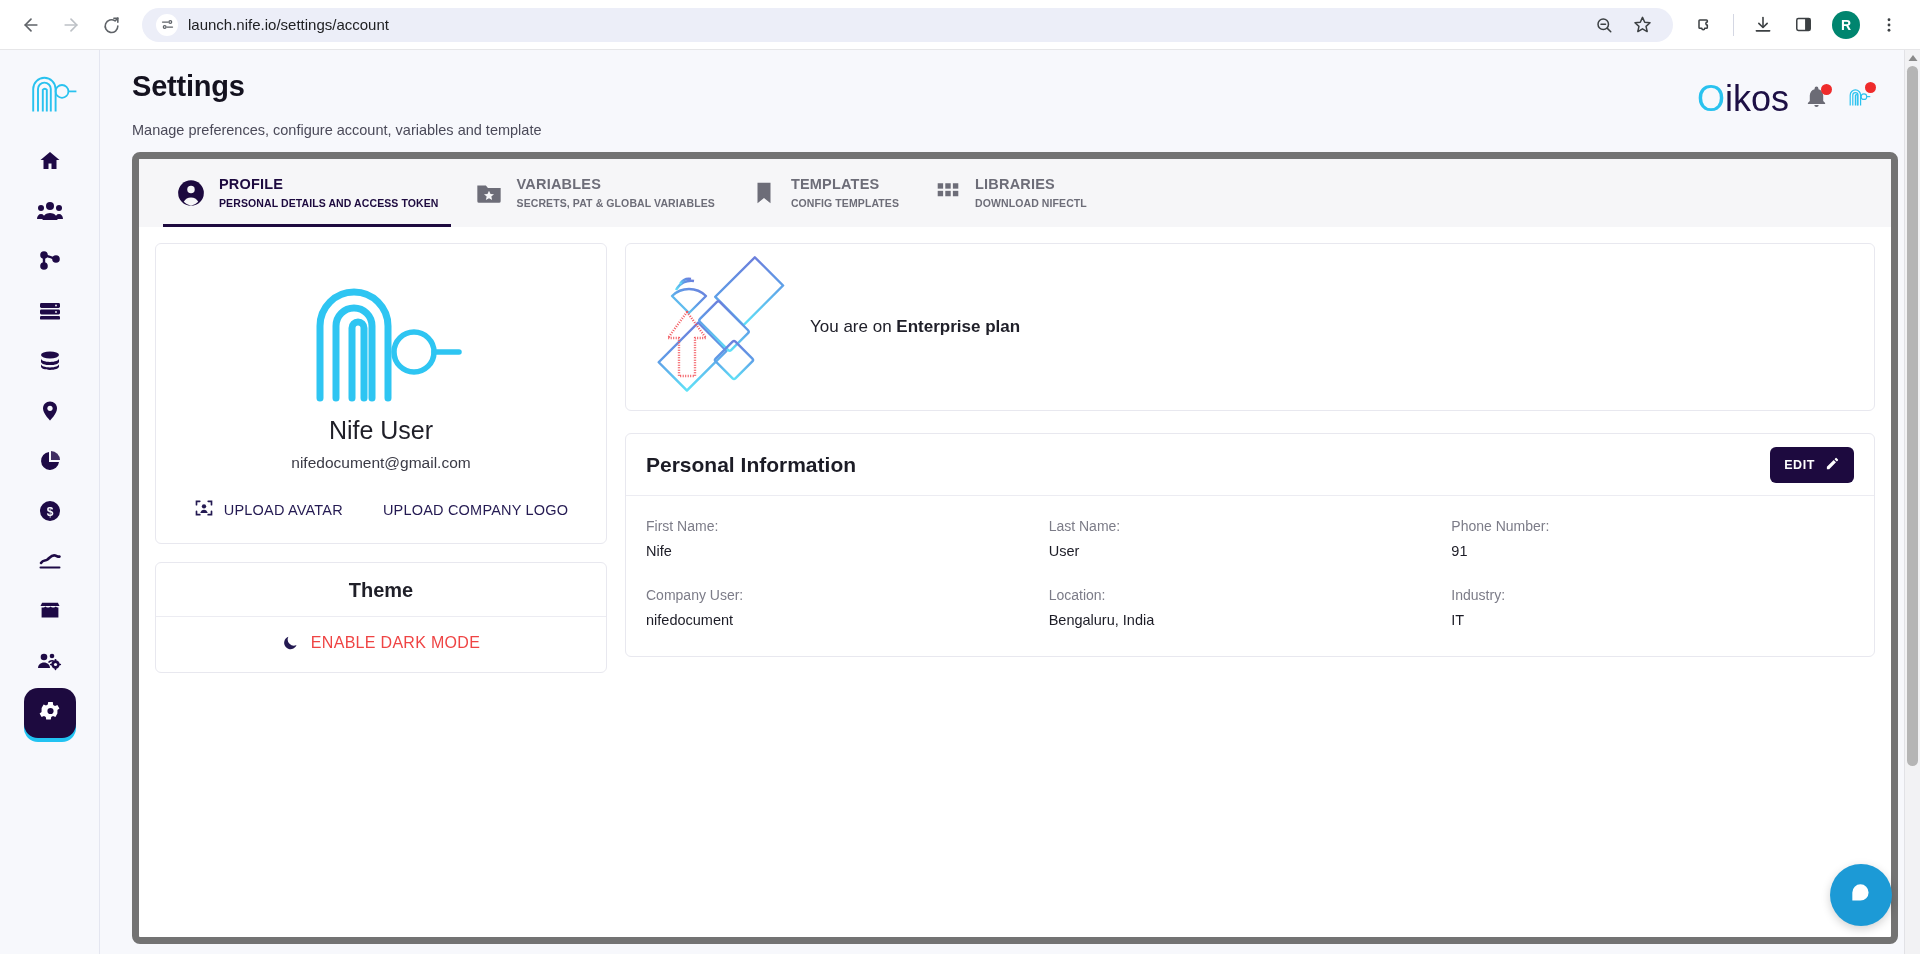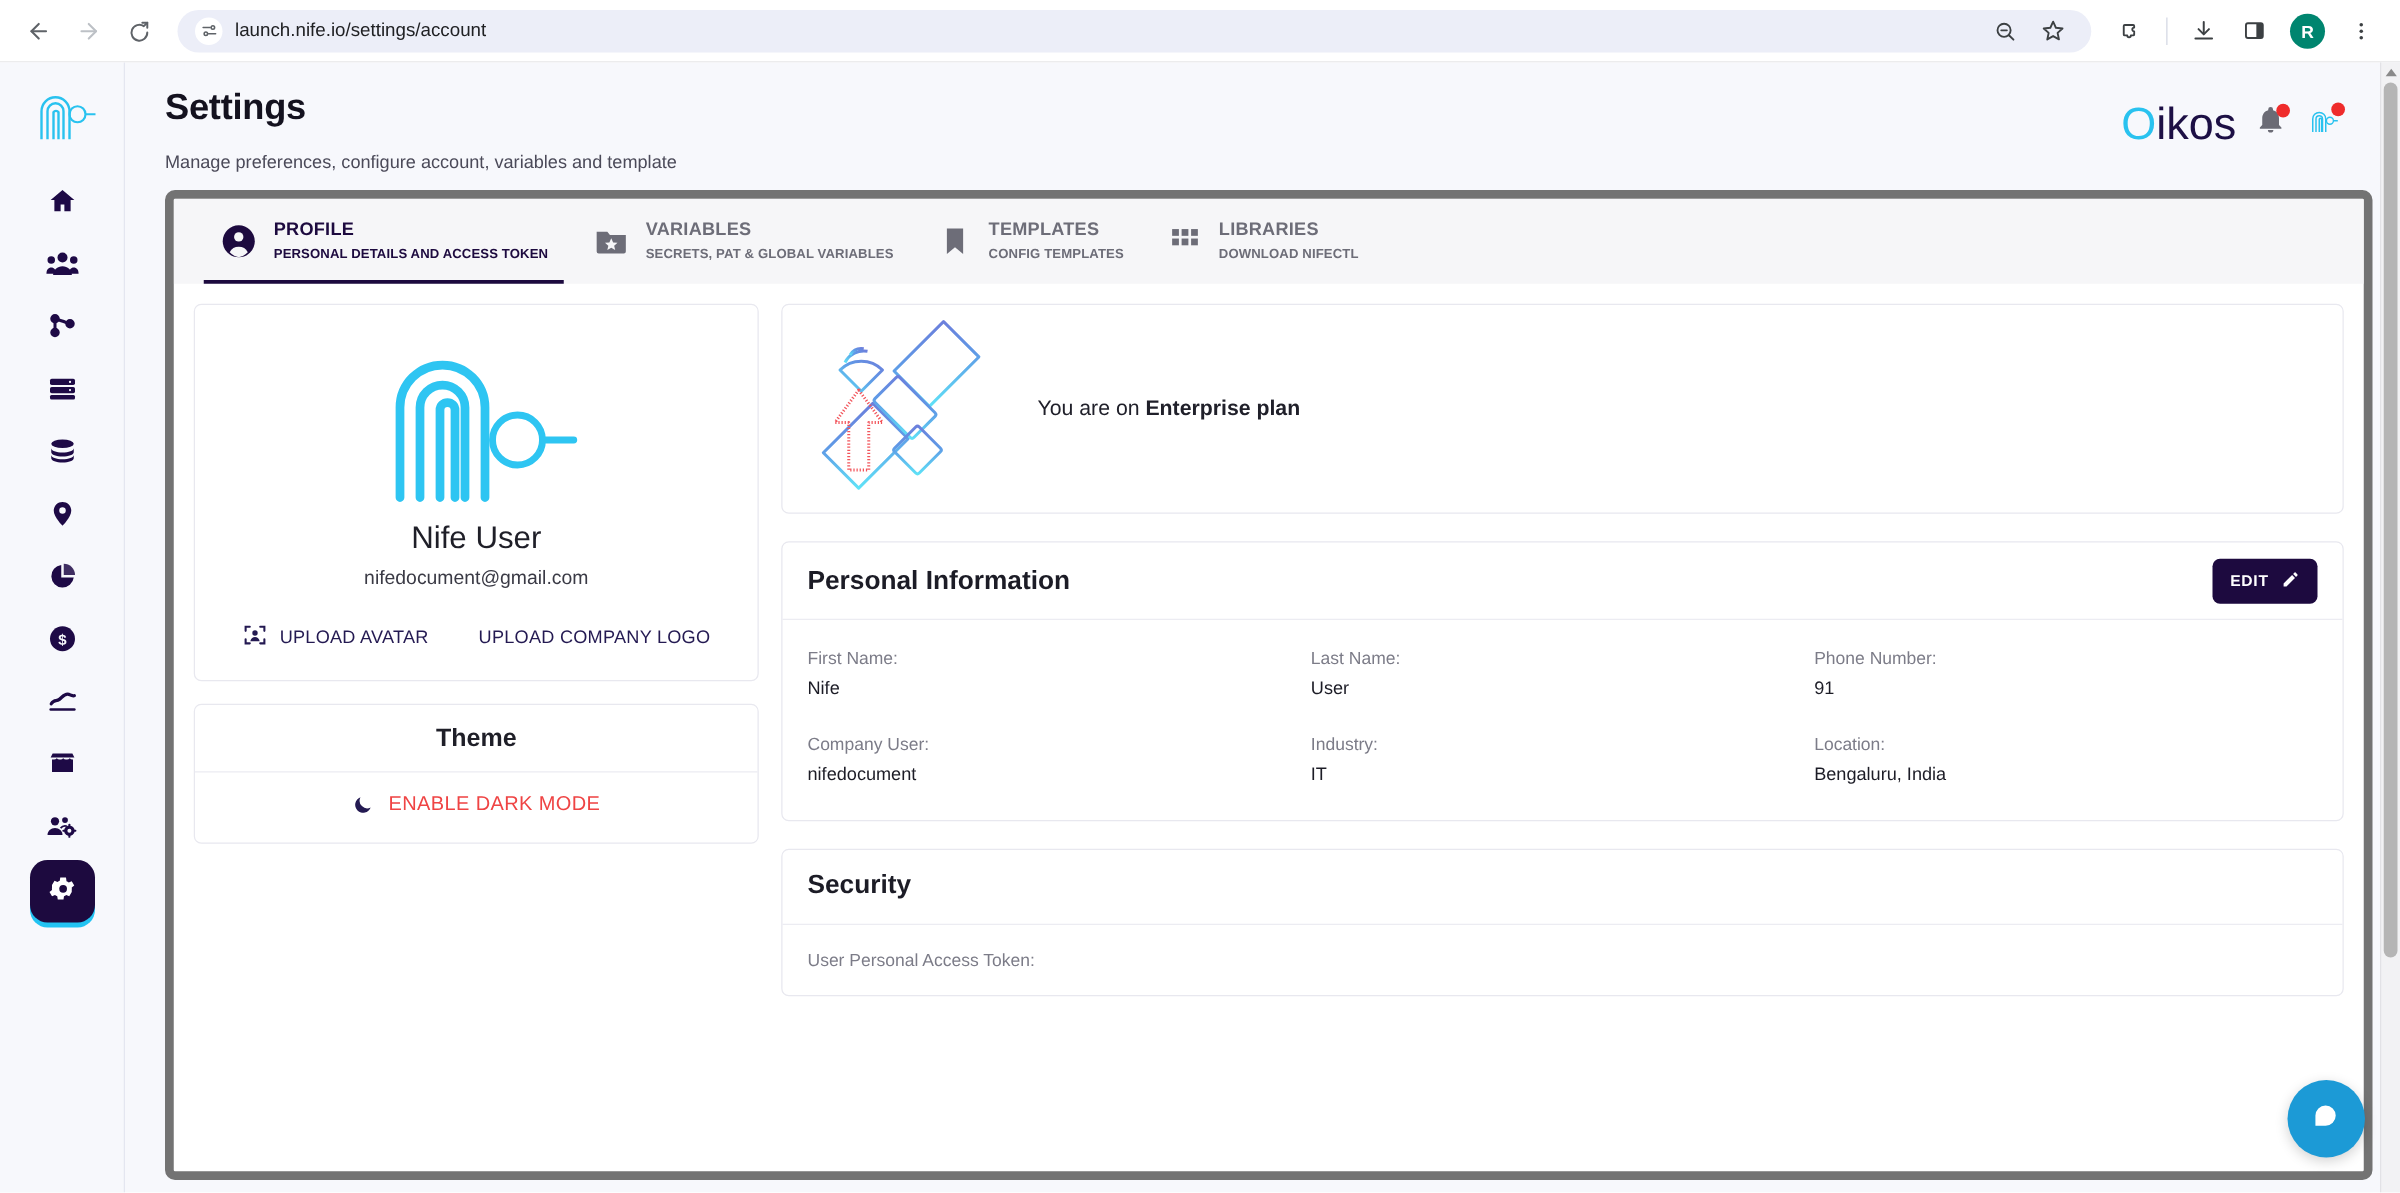--- a/index.html
+++ b/index.html
@@ -265,21 +265,20 @@
   
   .plan-card {
     display: flex;
     align-items: center;
     padding: 10px 24px;
     height: 168px;
   }
   .plan-text {
     font-size: 17px;
     color: #20202a;
-    margin-left: 20px;
   }
   .plan-text b { font-weight: bold; }
 
   
   .info-card { margin-top: 22px; }
   .info-head {
     display: flex;
     align-items: center;
     padding: 16px 20px;
     border-bottom: 1px solid #ececf2;
@@ -782,38 +781,30 @@
               </div>
               <div>
                 <div class="fl">Phone Number:</div>
                 <div class="fv">91</div>
               </div>
               <div>
                 <div class="fl">Company User:</div>
                 <div class="fv">nifedocument</div>
               </div>
               <div>
+                <div class="fl">Location:</div>
+                <div class="fv">Bengaluru, India</div>
+              </div>
+              <div>
                 <div class="fl">Industry:</div>
                 <div class="fv">IT</div>
               </div>
-              <div>
-                <div class="fl">Location:</div>
-                <div class="fv">Bengaluru, India</div>
-              </div>
             </div>
           </div>
 
-          <div class="card sec-card">
-            <div class="sec-head">
-              <div class="sec-title">Security</div>
-            </div>
-            <div class="sec-body">
-              <div class="fl">User Personal Access Token:</div>
-            </div>
-          </div>
 
         </div>
       </div>
     </div>
 
     <svg class="anno-arrow" width="46" height="72" viewBox="0 0 46 72">
       <polygon points="23,4 42,30 31,30 31,68 15,68 15,30 4,30" fill="none" stroke="#f2545b" stroke-width="2.4" stroke-linejoin="round" stroke-dasharray="1 1.5"></polygon>
     </svg>
   </div>
 

